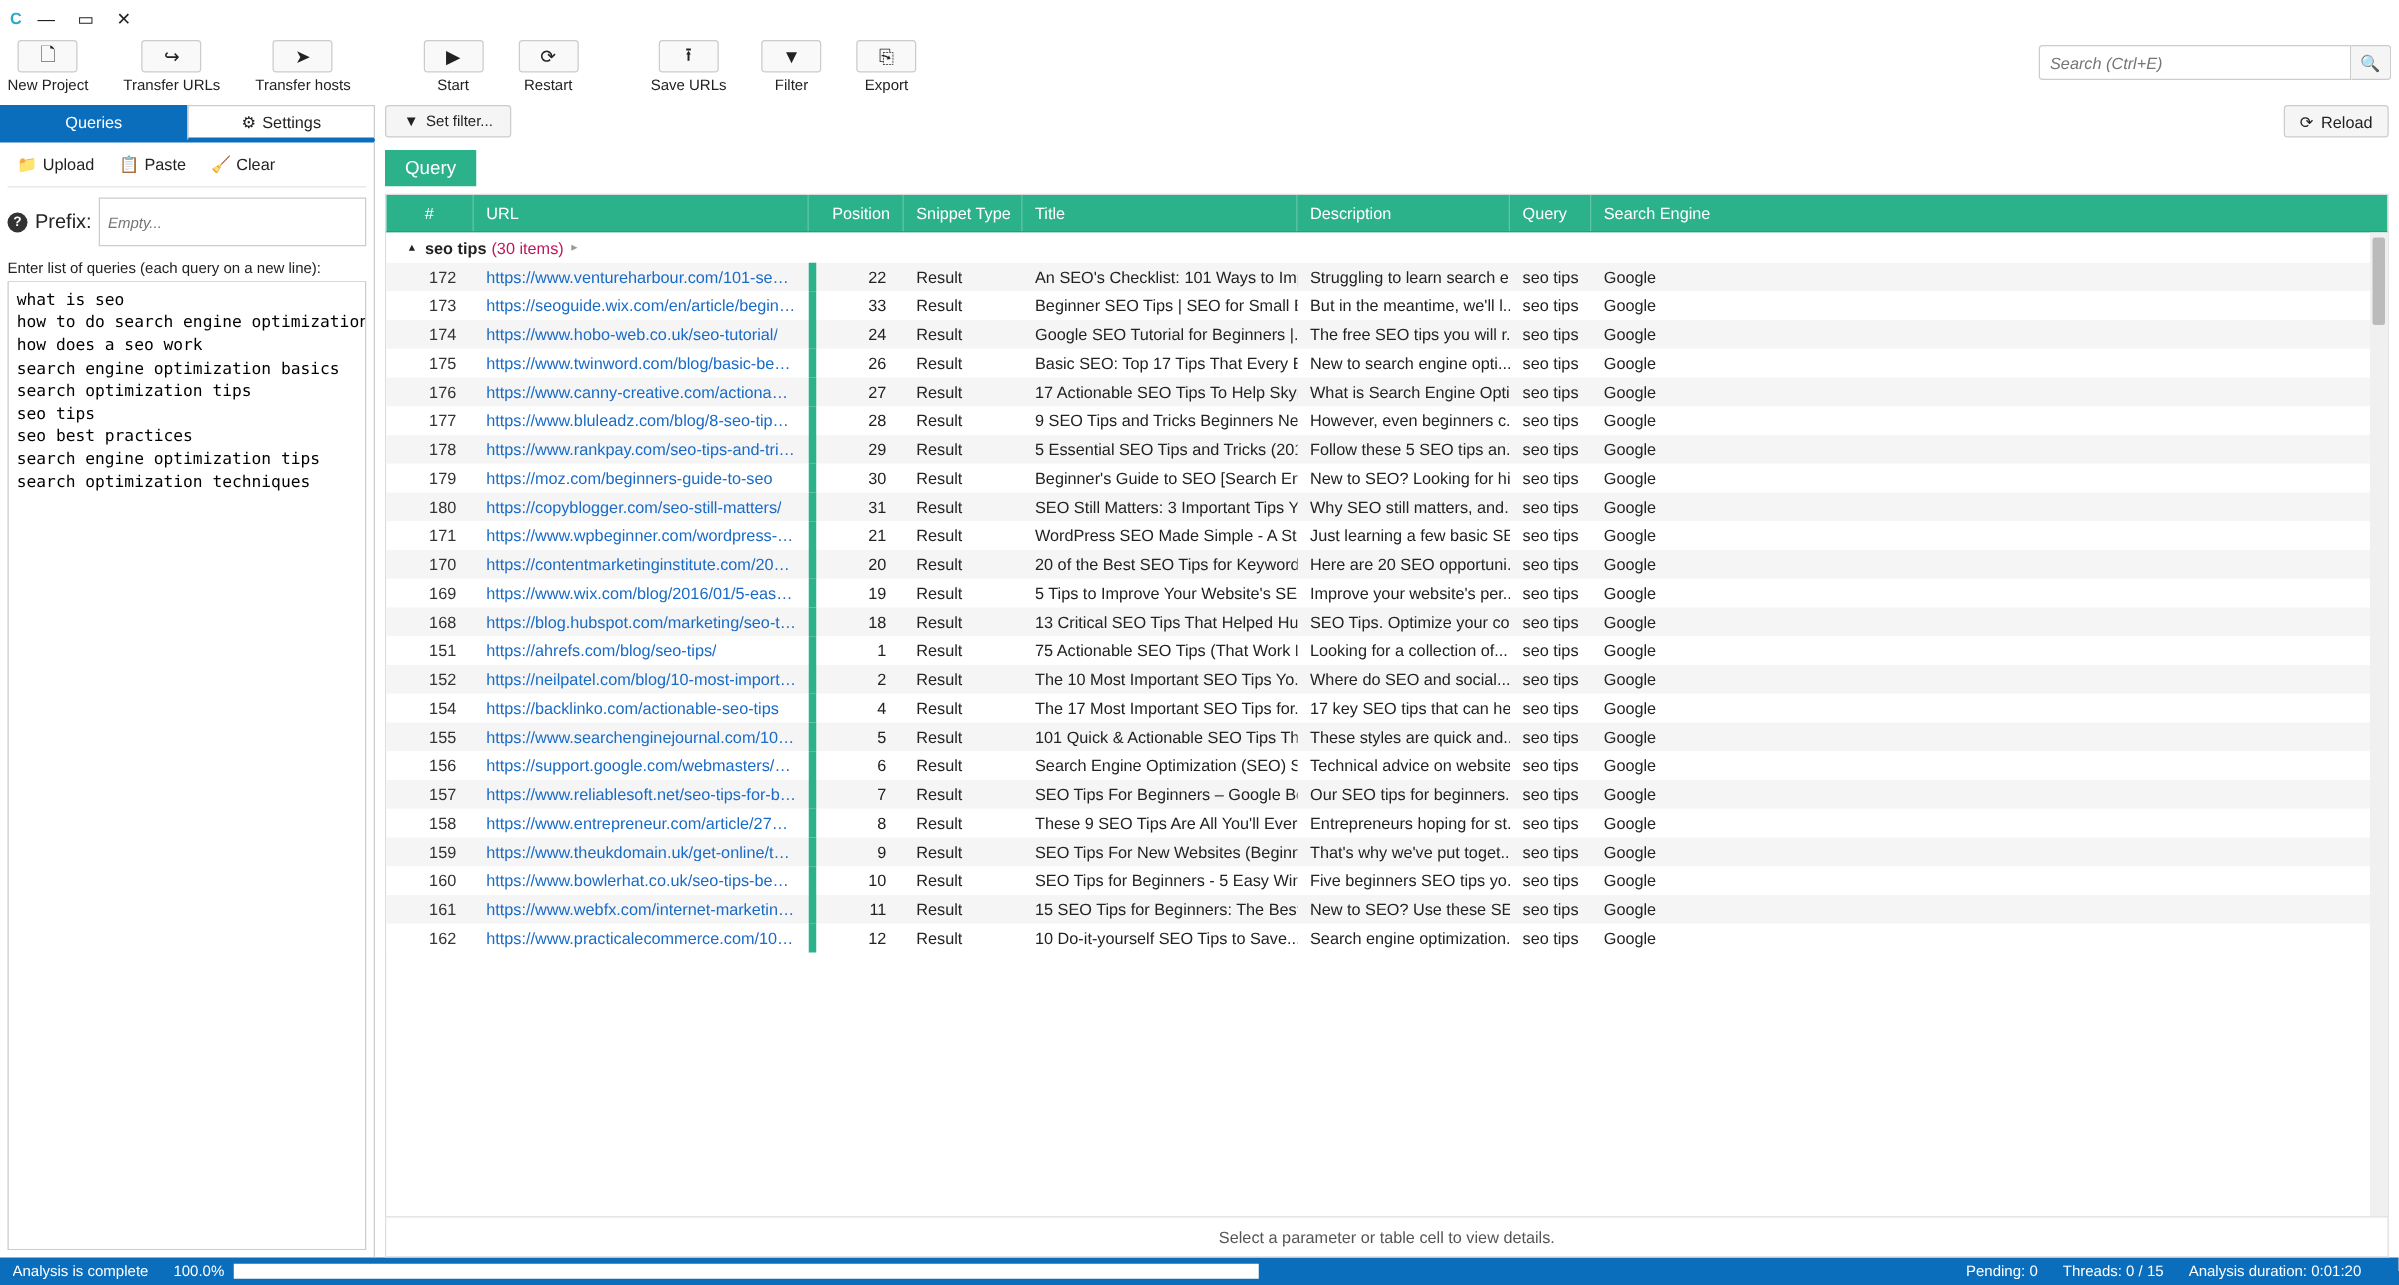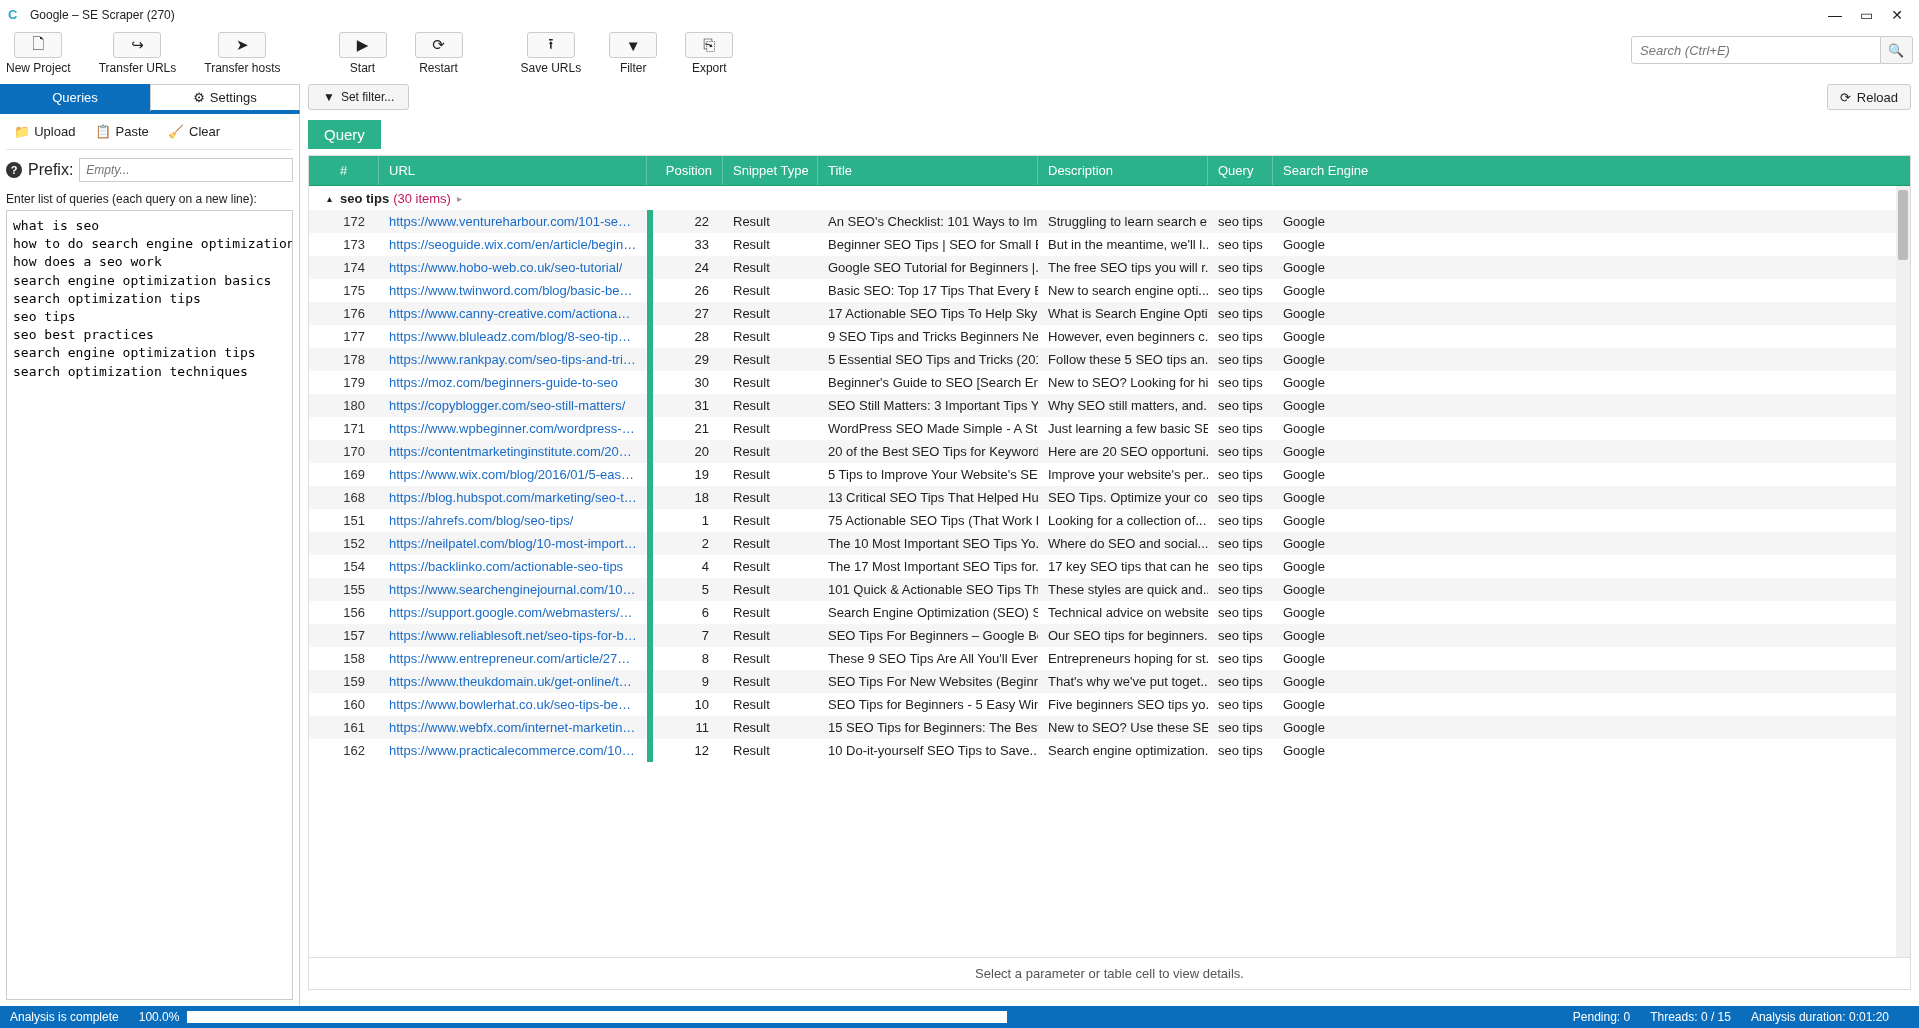--- a/index.html
+++ b/index.html
@@ -37,21 +37,21 @@
 
 .main { display: flex; height: calc(100% - 30px - 54px - 28px - 22px); }
 
 
 .left-panel { width: 300px; border-right: 1px solid #ccc; border-top: 2px solid #0a6ebd; display: flex; flex-direction: column; padding: 6px; }
 .lp-toolbar { display: flex; gap: 4px; margin-bottom: 8px; border-bottom: 1px solid #e5e5e5; padding-bottom: 6px;}
 .lp-toolbar .lp-btn { display: flex; align-items: center; gap: 4px; padding: 4px 8px; cursor: pointer; font-size: 13px; border-radius: 3px; }
 .prefix-row { display: flex; align-items: center; gap: 6px; margin-bottom: 10px; }
 .prefix-row .qmark { width: 16px; height: 16px; border-radius: 50%; background: #333; color: #fff; display: flex; align-items: center; justify-content: center; font-size: 11px; font-weight: bold; }
 .prefix-row .prefix-label { font-size: 16px; }
-.prefix-row input { flex: 1; height: 24px; border: 1px solid #ccc; padding: 0 6px; font-style: italic; color: #404040; font-size: 12px; }
+.prefix-row input { flex: 1; height: 39px; border: 1px solid #ccc; padding: 0 6px; font-style: italic; color: #404040; font-size: 12px; }
 .query-hint { font-size: 12px; margin-bottom: 4px; }
 .query-textarea { flex: 1; border: 1px solid #ccc; padding: 6px; font-family: "Consolas", monospace; font-size: 13px; resize: none; white-space: pre; overflow: auto; line-height: 1.4; }
 
 
 .right-panel { flex: 1; display: flex; flex-direction: column; padding: 8px 8px 0 8px; }
 .query-badge { display: inline-block; background: #2cb28a; color: #fff; padding: 6px 16px; font-size: 15px; margin-bottom: 6px; align-self: flex-start; }
 .table-wrap { flex: 1; border: 1px solid #ddd; display: flex; flex-direction: column; overflow: hidden; position: relative; }
 .table-header { display: flex; background: #2cb28a; color: #fff; height: 30px; align-items: center; font-size: 13px; border-bottom: 1px solid #1a9a73; }
 .th { padding: 0 10px; border-right: 1px solid rgba(255,255,255,0.25); height: 100%; display: flex; align-items: center; overflow: hidden; white-space: nowrap; }
 .col-num { width: 70px; justify-content: center; }
@@ -73,38 +73,37 @@
 .table-body { flex: 1; overflow-y: auto; }
 .data-row { display: flex; height: 23px; align-items: flex-end; font-size: 13px; }
 .data-row:nth-child(odd) { background: #f5f5f5; }
 .data-row:nth-child(even) { background: #fff; }
 .td { padding: 0 10px; overflow: hidden; white-space: nowrap; text-overflow: ellipsis; height: 100%; display: flex; align-items: center; }
 .td.col-num { justify-content: flex-end; color: #333; padding-right: 14px; }
 .td.col-url a { color: #1a6bc7; text-decoration: none; overflow: hidden; text-overflow: ellipsis; }
 .td.col-pos { justify-content: flex-end; padding-right: 14px; }
 .green-bar { width: 6px; background: #2cb28a; align-self: stretch; }
 
-.detail-pane { height: 32px; border: 1px solid #ddd; border-top: none; display: flex; align-items: center; justify-content: center; color: #555; font-size: 13px; margin-bottom: 16px; }
+.detail-pane { height: 32px; border: 1px solid #ddd; border-top: none; display: flex; align-items: center; justify-content: center; color: #555; font-size: 13px; margin-bottom: 0; }
 
 .vscroll { position: absolute; right: 0; top: 30px; bottom: 0; width: 14px; background: #f0f0f0; }
 .vscroll .thumb { position: absolute; left: 2px; right: 2px; top: 4px; height: 70px; background: #bbb; border-radius: 2px; }
 
 
 .statusbar { height: 22px; background: #0a6ebd; color: #fff; display: flex; align-items: center; font-size: 12px; padding: 0 10px; }
 .statusbar .st-item { margin-right: 20px; white-space: nowrap; }
 .statusbar .progress-pct { margin-right: 8px; }
 .statusbar .progress-bar { width: 820px; height: 12px; background: #fff; margin-right: 10px; }
 .statusbar .spacer { flex: 1; }
 </style>
 </head>
 <body>
 
 <div class="titlebar">
   <span class="app-icon">C</span>
-  <span class="title">Google – SE Scraper (270)</span>
   <div class="win-controls">
     <span>—</span>
     <span>▭</span>
     <span>✕</span>
   </div>
 </div>
 
 <div class="toolbar">
   <div class="tool-btn">
     <div class="tool-icon">🗋</div>

